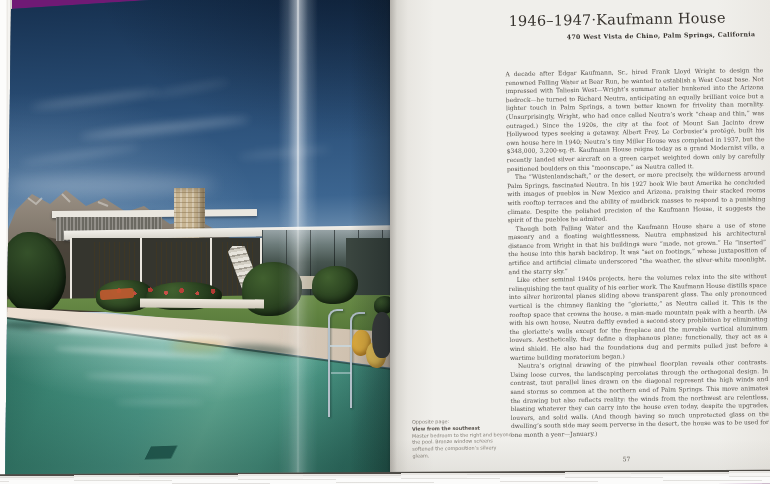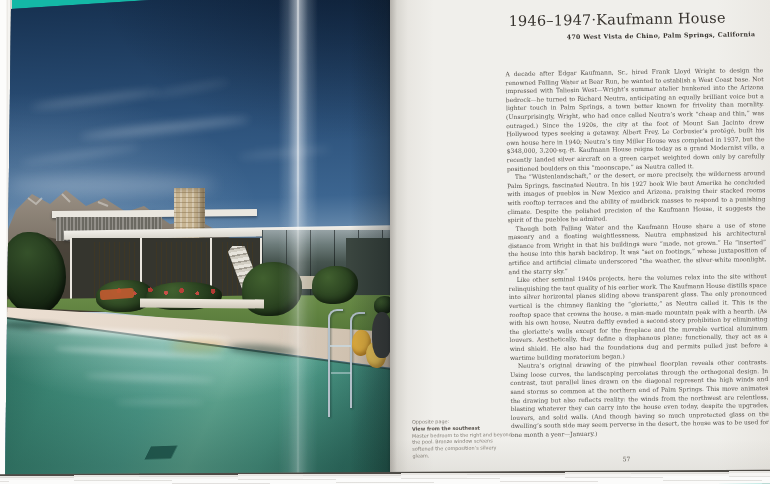--- a/index.html
+++ b/index.html
@@ -1,16 +1,16 @@
 <!DOCTYPE html>
 <html style="--sky-top: #16304f; --sky-mid: #2c517a; --sky-horizon: #7f9fbd; --house-white: #eae7e0; --curtain-yellow: #d3b04a; --glass-dark: #2f3b36; --lawn-green: #5a7c3c; --deck: #e2d6c8; --pool-teal: #4f9e8d; --pool-deep: #2e6e5f; --ladder-chrome: #b3c0c9; --towel-yellow: #dcab3f; --paper: #f0efeb; --ink: #4f4a43;"><head>
 <meta charset="utf-8">
 <style>
   html,body{margin:0;padding:0;background:#e9e8e6;}
-  .stage{position:relative;width:770px;height:484px;overflow:hidden;background:#14b8a6;font-family:"DejaVu Serif",serif;}
+  .stage{position:relative;width:770px;height:484px;overflow:hidden;background:#701a75;font-family:"DejaVu Serif",serif;}
   .stage *{position:absolute;box-sizing:border-box;}
 
   
   .left-edge{left:0;top:0;width:12px;height:484px;z-index:1;
     background:linear-gradient(90deg,#fcfcfb 0 6px,#eceae6 7px 8.5px,#f4f3f0 8.5px 10px,#d6d3cd 10.5px 12px);}
   .bottom-edge{left:-2px;top:472px;width:774px;height:14px;z-index:9;transform:rotate(-0.35deg);transform-origin:50% 0;
     background:
       repeating-linear-gradient(180deg,transparent 0 3px,rgba(160,155,148,.28) 3px 3.6px),
       linear-gradient(180deg,#4e4b46 0 1.6px,#e8e6e2 1.6px 3px,#f6f5f3 3px 6px,#fbfbfa 6px 100%);}
 

